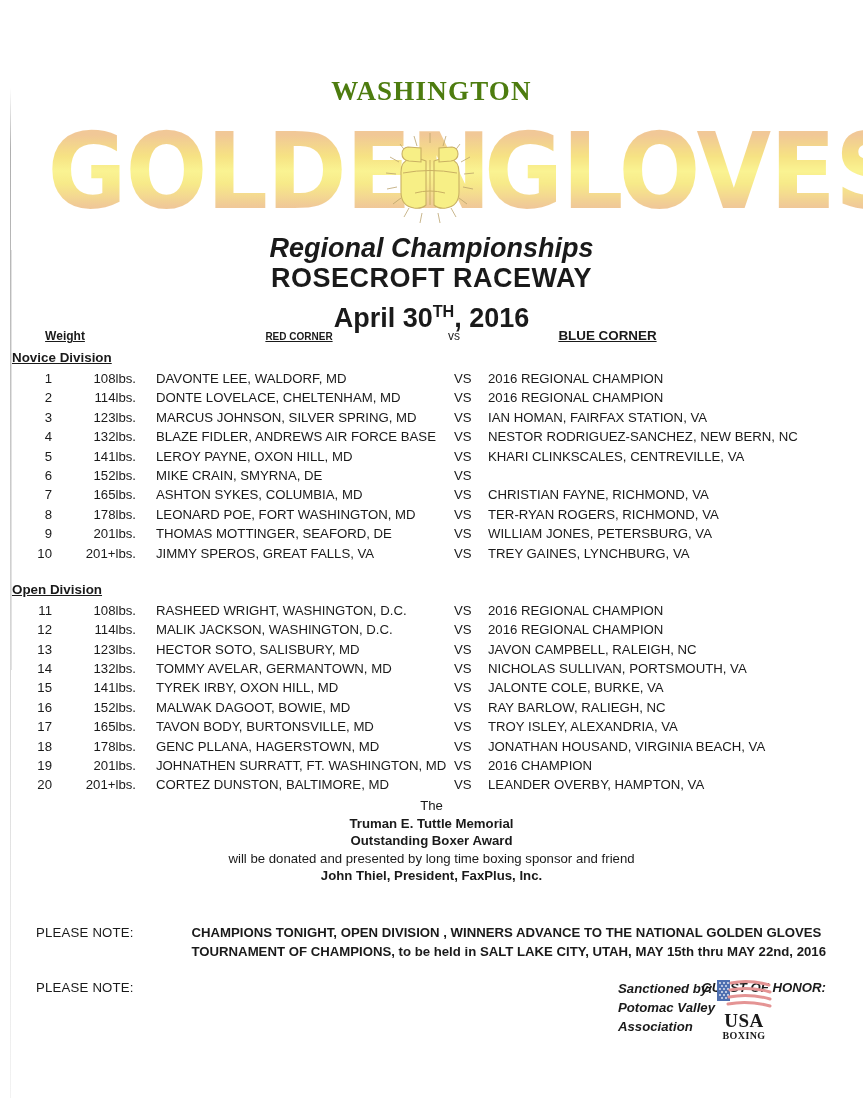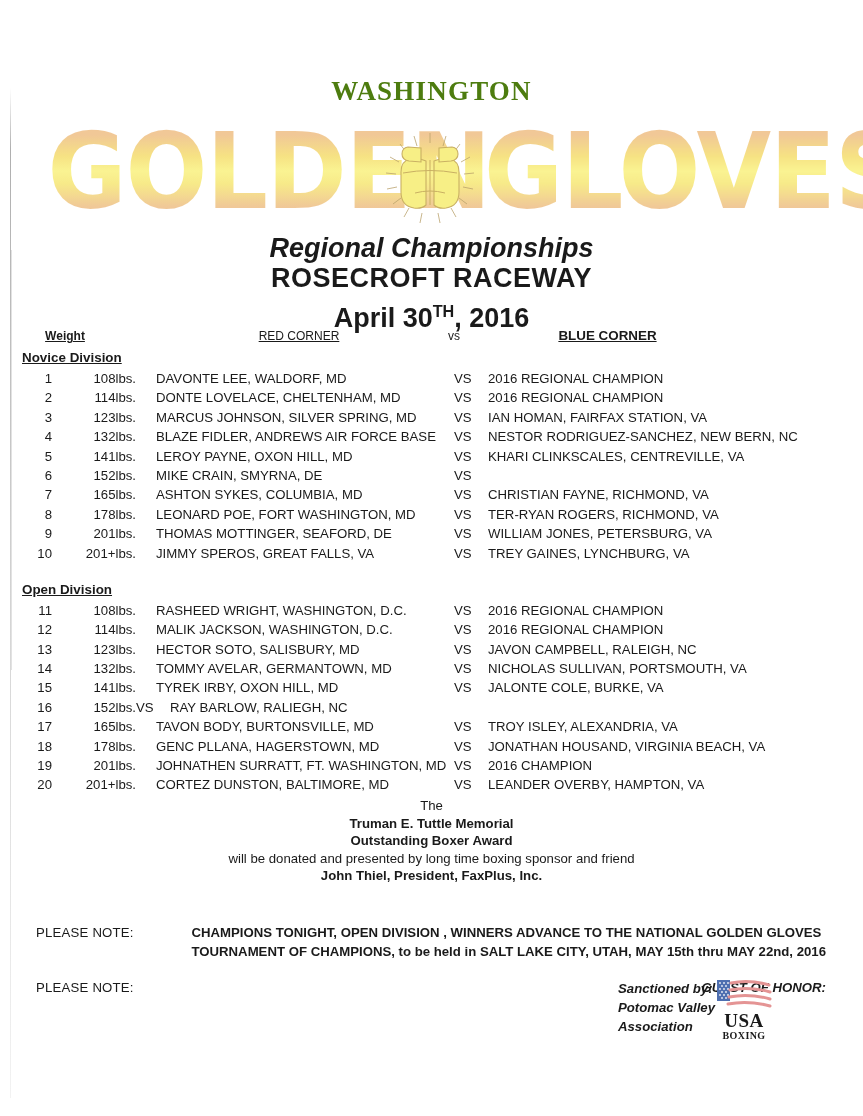--- a/index.html
+++ b/index.html
@@ -125,22 +125,22 @@
   .hdr-weight {
     width: 130px;
     text-align: center;
     font-weight: bold;
     font-size: 12px;
   }
   .hdr-red {
     width: 298px;
     padding-left: 20px;
     text-align: center;
-    font-weight: normal;
-    font-size: 12px;
+    font-weight: bold;
+    font-size: 10px;
   }
   .hdr-vs {
     width: 30px;
     text-align: left;
     font-size: 12px;
     font-weight: normal;
   }
   .hdr-blue {
     flex: 1;
     padding-left: 4px;
@@ -149,21 +149,21 @@
     font-size: 13.4px;
     padding-right: 130px;
   }
   .uline { text-decoration: underline; }
 
   .division-row {
     height: 21px;
     display: flex;
   }
   .division-label {
-    margin-left: 22px;
+    margin-left: 12px;
     font-weight: bold;
     font-size: 13.4px;
     text-decoration: underline;
   }
   .gap { height: 17px; }
 
   
   .award {
     position: absolute;
     left: 0;
@@ -406,20 +406,21 @@
     <div class="row">
       <div class="col-num">15</div>
       <div class="col-weight">141lbs.</div>
       <div class="col-red">TYREK IRBY, OXON HILL, MD</div>
       <div class="col-vs">VS</div>
       <div class="col-blue">JALONTE COLE, BURKE, VA</div>
     </div>
     <div class="row">
       <div class="col-num">16</div>
       <div class="col-weight">152lbs.</div>
+      <div class="col-red">MALWAK DAGOOT, BOWIE, MD</div>
       <div class="col-vs">VS</div>
       <div class="col-blue">RAY BARLOW, RALIEGH, NC</div>
     </div>
     <div class="row">
       <div class="col-num">17</div>
       <div class="col-weight">165lbs.</div>
       <div class="col-red">TAVON BODY, BURTONSVILLE, MD</div>
       <div class="col-vs">VS</div>
       <div class="col-blue">TROY ISLEY, ALEXANDRIA, VA</div>
     </div>

